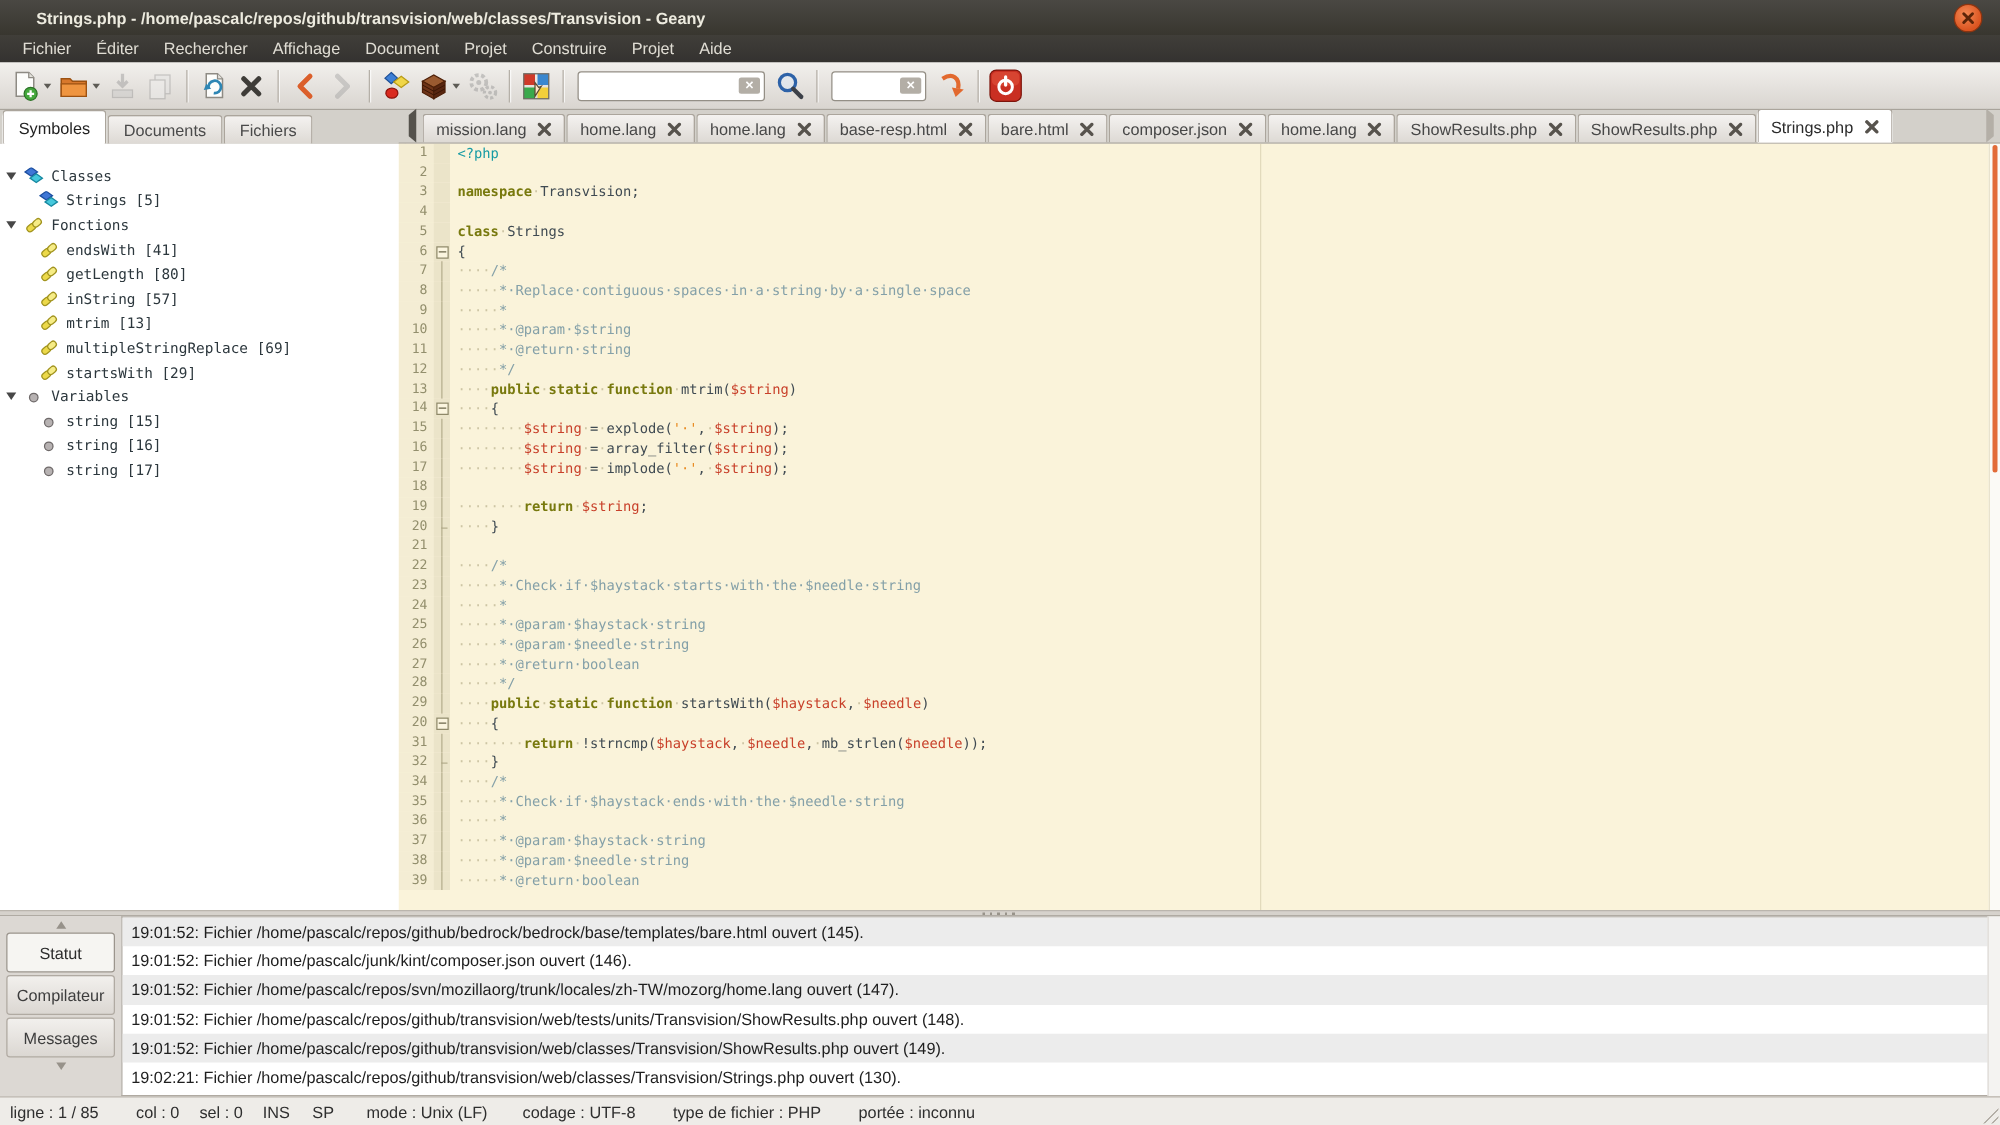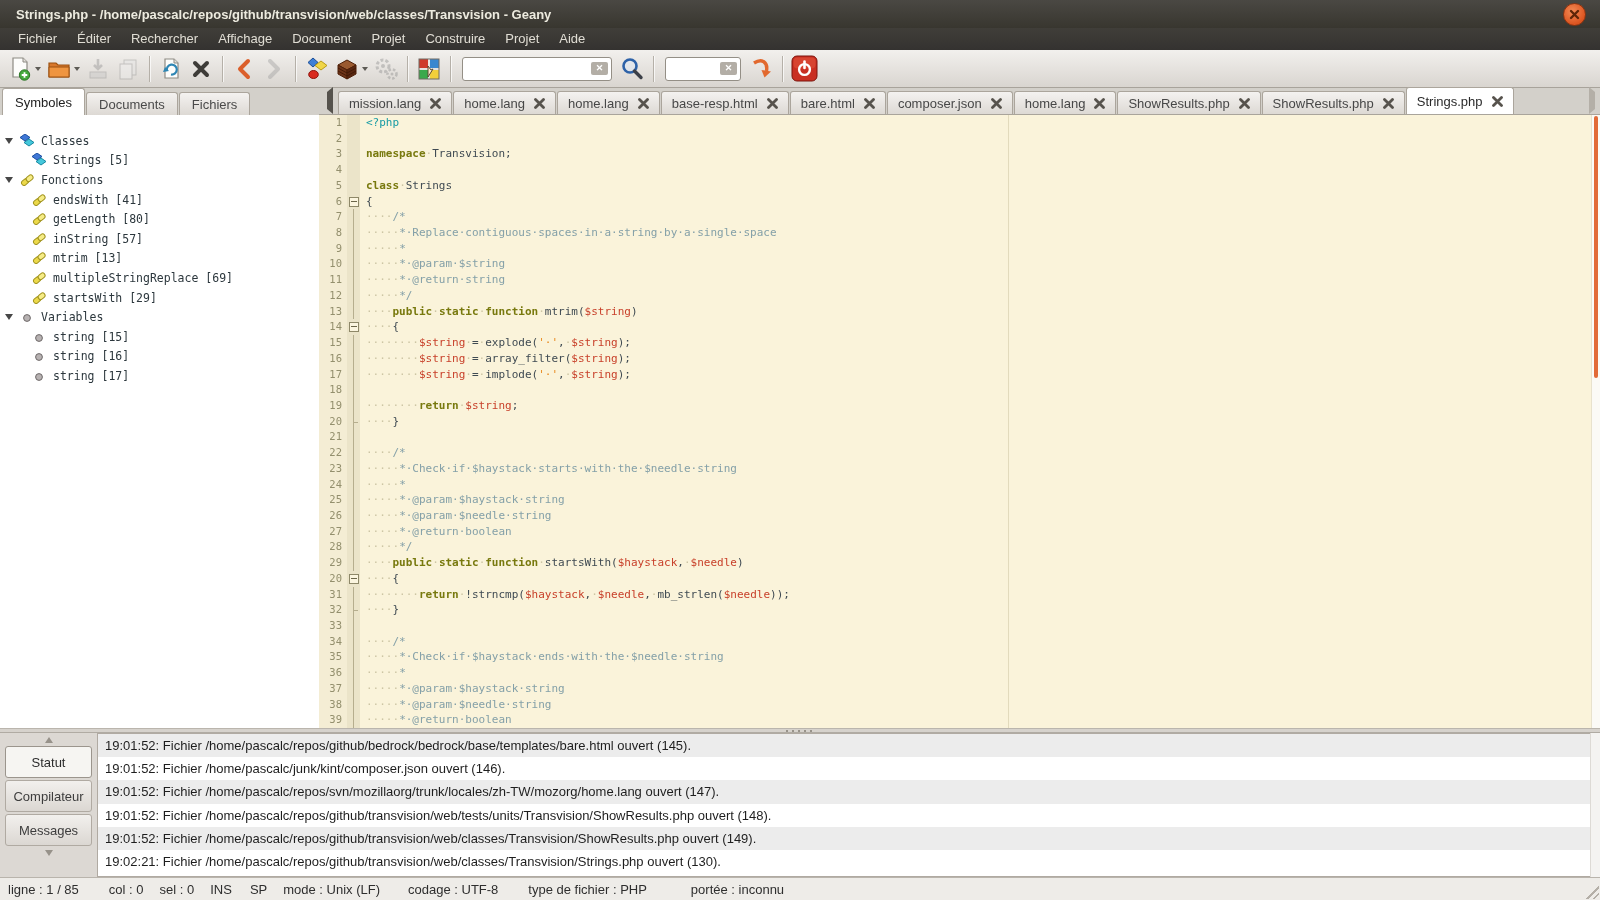--- a/index.html
+++ b/index.html
@@ -2,21 +2,21 @@
 <html><head>
 <meta charset="utf-8">
 <style>
   html,body{margin:0;padding:0}
   body{width:1600px;height:900px;position:relative;overflow:hidden;background:#f2f0ec;
        font-family:"Liberation Sans",sans-serif;-webkit-font-smoothing:antialiased}
 
   
   .titlebar{position:absolute;left:0;top:0;width:1600px;height:28px;
             background:linear-gradient(#4a4843,#38362f);display:flex;align-items:center;
-            padding-left:16px;box-sizing:border-box}
+            padding-left:29px;box-sizing:border-box}
   .title{color:#edebdf;font-weight:bold;font-size:13px}
   .close-btn{position:absolute;right:14px;top:3px;width:21px;height:21px;border-radius:50%;
              background:radial-gradient(circle at 40% 35%,#f48a55,#db5420 70%);
              border:1px solid #8d3410;display:flex;align-items:center;justify-content:center}
   .close-btn svg{display:block}
 
   
   .menubar{position:absolute;left:0;top:28px;width:1600px;height:22px;
            background:linear-gradient(#403e39,#343230);display:flex;padding-left:8px;box-sizing:border-box}
   .menu-item{color:#e0ddd4;font-size:13px;padding:0 10px;line-height:22px;cursor:default}
@@ -117,24 +117,24 @@
   .msg-row.alt{background:#ececec}
   .msg-scroll{position:absolute;right:0;top:0;bottom:0;width:9px;background:#f4f3f1;border-left:1px solid #dddad5}
 
   
   .statusbar{position:absolute;left:0;top:877px;width:1600px;height:23px;background:#eeece8;
              border-top:1px solid #b9b4ac;box-sizing:border-box;display:flex;align-items:center;
              padding-left:8px;font-size:13px;color:#2e2e2e}
   .sb-item{margin-right:16px;white-space:nowrap}
   .sb-item:nth-child(1){margin-right:30px}
   .sb-item:nth-child(4){margin-right:18px}
-  .sb-item:nth-child(5){margin-right:16px}
+  .sb-item:nth-child(5){margin-right:26px}
   .sb-item:nth-child(6){margin-right:28px}
   .sb-item:nth-child(7){margin-right:30px}
-  .sb-item:nth-child(8){margin-right:44px}
+  .sb-item:nth-child(8){margin-right:30px}
   .resize-grip{position:absolute;right:1px;bottom:1px;width:15px;height:15px;
                background:repeating-linear-gradient(135deg,transparent 0 3px,#b4afa7 3px 4.5px);
                clip-path:polygon(100% 0,100% 100%,0 100%)}
 </style>
 </head>
 <body>
 
 <div class="titlebar">
   <span class="title">Strings.php - /home/pascalc/repos/github/transvision/web/classes/Transvision - Geany</span>
   <span class="close-btn">
@@ -497,21 +497,20 @@
       <div class="code-line"><div class="ln">23</div><div class="fold v"></div><div class="codetxt"><span class="tok-ws">·····</span><span class="tok-cmt">*·Check·if·$haystack·starts·with·the·$needle·string</span></div></div>
       <div class="code-line"><div class="ln">24</div><div class="fold v"></div><div class="codetxt"><span class="tok-ws">·····</span><span class="tok-cmt">*</span></div></div>
       <div class="code-line"><div class="ln">25</div><div class="fold v"></div><div class="codetxt"><span class="tok-ws">·····</span><span class="tok-cmt">*·@param·$haystack·string</span></div></div>
       <div class="code-line"><div class="ln">26</div><div class="fold v"></div><div class="codetxt"><span class="tok-ws">·····</span><span class="tok-cmt">*·@param·$needle·string</span></div></div>
       <div class="code-line"><div class="ln">27</div><div class="fold v"></div><div class="codetxt"><span class="tok-ws">·····</span><span class="tok-cmt">*·@return·boolean</span></div></div>
       <div class="code-line"><div class="ln">28</div><div class="fold v"></div><div class="codetxt"><span class="tok-ws">·····</span><span class="tok-cmt">*/</span></div></div>
       <div class="code-line"><div class="ln">29</div><div class="fold v"></div><div class="codetxt"><span class="tok-ws">····</span><span class="tok-kw">public</span><span class="tok-ws">·</span><span class="tok-kw">static</span><span class="tok-ws">·</span><span class="tok-kw">function</span><span class="tok-ws">·</span><span class="tok-id">startsWith(</span><span class="tok-var">$haystack</span><span class="tok-id">,</span><span class="tok-ws">·</span><span class="tok-var">$needle</span><span class="tok-id">)</span></div></div>
       <div class="code-line"><div class="ln">20</div><div class="fold box"><i class="fbox"></i></div><div class="codetxt"><span class="tok-ws">····</span><span class="tok-id">{</span></div></div>
       <div class="code-line"><div class="ln">31</div><div class="fold v"></div><div class="codetxt"><span class="tok-ws">········</span><span class="tok-kw">return</span><span class="tok-ws">·</span><span class="tok-id">!strncmp(</span><span class="tok-var">$haystack</span><span class="tok-id">,</span><span class="tok-ws">·</span><span class="tok-var">$needle</span><span class="tok-id">,</span><span class="tok-ws">·</span><span class="tok-id">mb_strlen(</span><span class="tok-var">$needle</span><span class="tok-id">));</span></div></div>
       <div class="code-line"><div class="ln">32</div><div class="fold end"></div><div class="codetxt"><span class="tok-ws">····</span><span class="tok-id">}</span></div></div>
-      <div class="code-line"><div class="ln">33</div><div class="fold v"></div><div class="codetxt"></div></div>
       <div class="code-line"><div class="ln">34</div><div class="fold v"></div><div class="codetxt"><span class="tok-ws">····</span><span class="tok-cmt">/*</span></div></div>
       <div class="code-line"><div class="ln">35</div><div class="fold v"></div><div class="codetxt"><span class="tok-ws">·····</span><span class="tok-cmt">*·Check·if·$haystack·ends·with·the·$needle·string</span></div></div>
       <div class="code-line"><div class="ln">36</div><div class="fold v"></div><div class="codetxt"><span class="tok-ws">·····</span><span class="tok-cmt">*</span></div></div>
       <div class="code-line"><div class="ln">37</div><div class="fold v"></div><div class="codetxt"><span class="tok-ws">·····</span><span class="tok-cmt">*·@param·$haystack·string</span></div></div>
       <div class="code-line"><div class="ln">38</div><div class="fold v"></div><div class="codetxt"><span class="tok-ws">·····</span><span class="tok-cmt">*·@param·$needle·string</span></div></div>
       <div class="code-line"><div class="ln">39</div><div class="fold v"></div><div class="codetxt"><span class="tok-ws">·····</span><span class="tok-cmt">*·@return·boolean</span></div></div>
     </div>
   <div class="llmarker"></div>
   <div class="vtrack">
       <div class="vthumb"></div>

